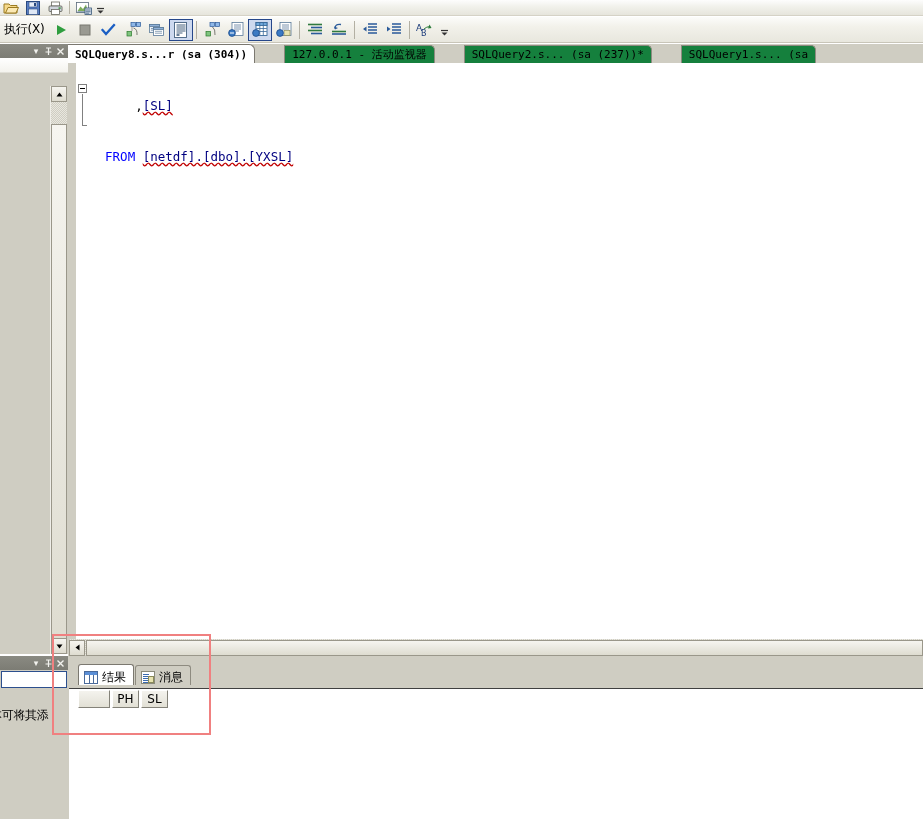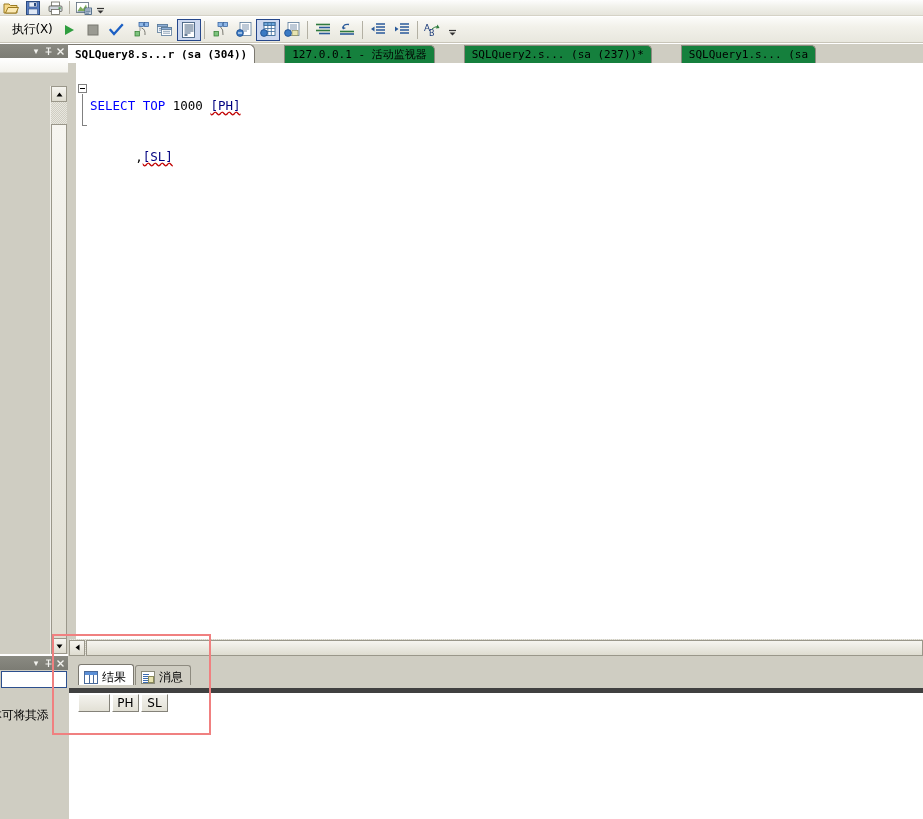--- a/index.html
+++ b/index.html
@@ -48,21 +48,21 @@
   
   #toolbar-row2 {
     position: absolute;
     left: 0; top: 17px;
     width: 923px; height: 26px;
     background: linear-gradient(to bottom, #fcfcfa 0%, #f2f1ea 40%, #e8e7de 100%);
     border-bottom: 1px solid #c8c5b8;
     box-sizing: border-box;
     display: flex;
     align-items: center;
-    padding-left: 10px;
+    padding-left: 2px;
   }
   #exec-label {
     font-family: "DejaVu Sans", sans-serif;
     font-size: 12px;
     color: #000;
     white-space: nowrap;
     padding: 0 4px 0 2px;
     letter-spacing: -0.2px;
   }
   .tb2-btn {
@@ -417,21 +417,21 @@
     border: 1px solid #8a8a5a;
     box-sizing: border-box;
   }
 
   
   #result-grid {
     position: absolute;
     left: 69px; top: 688px;
     width: 854px; height: 131px;
     background: #ffffff;
-    border-top: 5px solid #404040;
+    border-top: 1px solid #404040;
     box-sizing: border-box;
   }
   #grid-header {
     position: absolute;
     left: 9px; top: 1px;
     height: 18px;
     display: flex;
   }
   .gh-cell {
     height: 18px;
@@ -706,22 +706,22 @@
 
 <div id="editor">
   <div id="editor-gutter"></div>
   <div id="fold-col">
     <div class="fold-box" style="top:21px"></div>
     <div class="fold-line" style="top:31px;height:32px"></div>
     <div class="fold-foot" style="left:6px;top:62px"></div>
   </div>
 
   <div id="code">
-    <div class="ln"><span class="kw">SELECT</span><span> </span><span class="kw">TOP</span><span> </span><span class="num">1000</span><span> </span><span class="idn squiggle">[PH]</span></div>
     <div class="ln"><span>      ,</span><span class="idn squiggle">[SL]</span></div>
+    <div class="ln"><span>  </span><span class="kw">FROM</span><span> </span><span class="idn squiggle">[netdf].[dbo].[YXSL]</span></div>
   </div>
 </div>
 
 <div id="edit-hscroll">
   <div id="edit-hscroll-left">
     <svg width="5" height="7" viewBox="0 0 5 7">
         <path d="M4.5 0.5 L4.5 6.5 L0.5 3.5 Z" fill="#000"></path>
       </svg>
   </div>
   <div id="edit-hscroll-thumb"></div>

